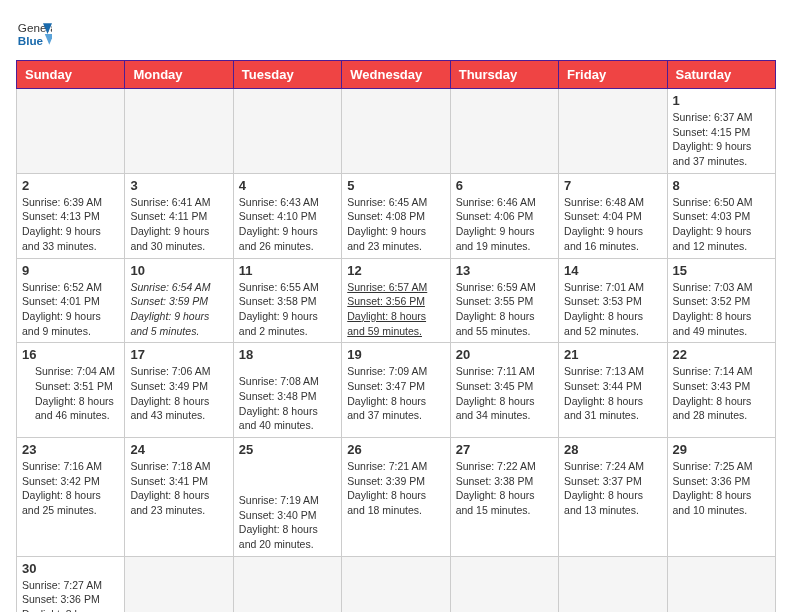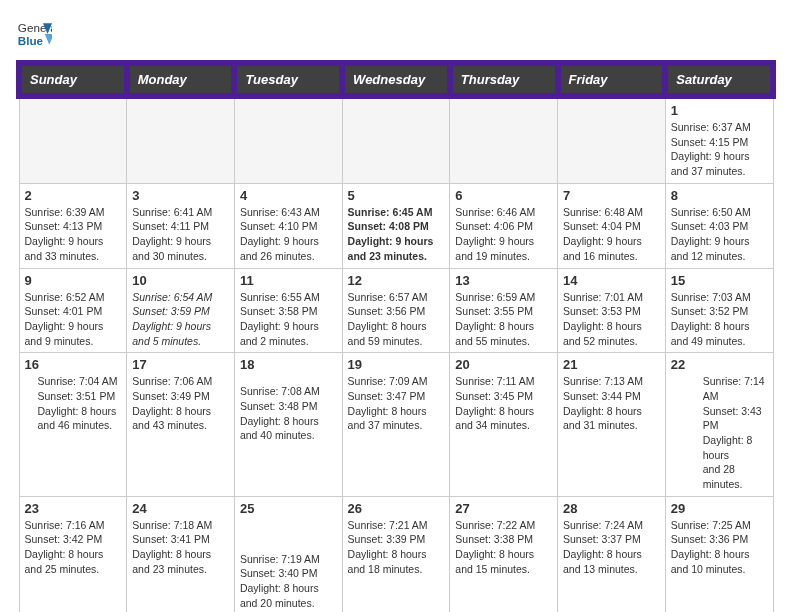--- a/index.html
+++ b/index.html
@@ -36,28 +36,27 @@
     .calendar-subtitle {
       font-size: 15px;
       color: #555;
     }
     .calendar {
       width: 100%;
       border-collapse: collapse;
       border: 1px solid #ccc;
     }
     .calendar th {
-      background-color: #404040;
+      background-color: #ef4444;
       color: #fff;
       font-size: 13px;
       font-weight: bold;
       padding: 6px 8px;
       text-align: left;
-      border: 6px solid #4c1d95;
-      font-style: italic;
+      border: 1px solid #4c1d95;
     }
     .calendar td {
       border: 1px solid #ccc;
       vertical-align: top;
       padding: 4px 5px;
       width: calc(100% / 7);
       font-size: 11px;
       color: #333;
       min-height: 70px;
       background: #fff;
@@ -144,21 +143,21 @@
         </td>
         <td>
           <span class="day-number">4</span>
           <div class="day-info" style="white-space: pre-line;">Sunrise: 6:43 AM
 Sunset: 4:10 PM
 Daylight: 9 hours
 and 26 minutes.</div>
         </td>
         <td>
           <span class="day-number">5</span>
-          <div class="day-info" style="white-space: pre-line; font-weight: bold;">Sunrise: 6:45 AM
+          <div class="day-info" style="white-space: pre-line;">Sunrise: 6:45 AM
 Sunset: 4:08 PM
 Daylight: 9 hours
 and 23 minutes.</div>
         </td>
         <td>
           <span class="day-number">6</span>
           <div class="day-info" style="white-space: pre-line;">Sunrise: 6:46 AM
 Sunset: 4:06 PM
 Daylight: 9 hours
 and 19 minutes.</div>
@@ -195,21 +194,21 @@
         </td>
         <td>
           <span class="day-number">11</span>
           <div class="day-info" style="white-space: pre-line;">Sunrise: 6:55 AM
 Sunset: 3:58 PM
 Daylight: 9 hours
 and 2 minutes.</div>
         </td>
         <td>
           <span class="day-number">12</span>
-          <div class="day-info" style="white-space: pre-line;">Sunrise: 6:57 AM
+          <div class="day-info" style="white-space: pre-line; text-decoration: underline;">Sunrise: 6:57 AM
 Sunset: 3:56 PM
 Daylight: 8 hours
 and 59 minutes.</div>
         </td>
         <td>
           <span class="day-number">13</span>
           <div class="day-info" style="white-space: pre-line;">Sunrise: 6:59 AM
 Sunset: 3:55 PM
 Daylight: 8 hours
 and 55 minutes.</div>
@@ -267,21 +266,21 @@
         </td>
         <td>
           <span class="day-number">21</span>
           <div class="day-info" style="white-space: pre-line;">Sunrise: 7:13 AM
 Sunset: 3:44 PM
 Daylight: 8 hours
 and 31 minutes.</div>
         </td>
         <td>
           <span class="day-number">22</span>
-          <div class="day-info" style="white-space: pre-line; margin-left: 32px;">Sunrise: 7:14 AM
+          <div class="day-info" style="white-space: pre-line;">Sunrise: 7:14 AM
 Sunset: 3:43 PM
 Daylight: 8 hours
 and 28 minutes.</div>
         </td>
       </tr>
       <tr>
         <td>
           <span class="day-number">23</span>
           <div class="day-info" style="white-space: pre-line;">Sunrise: 7:16 AM
 Sunset: 3:42 PM

